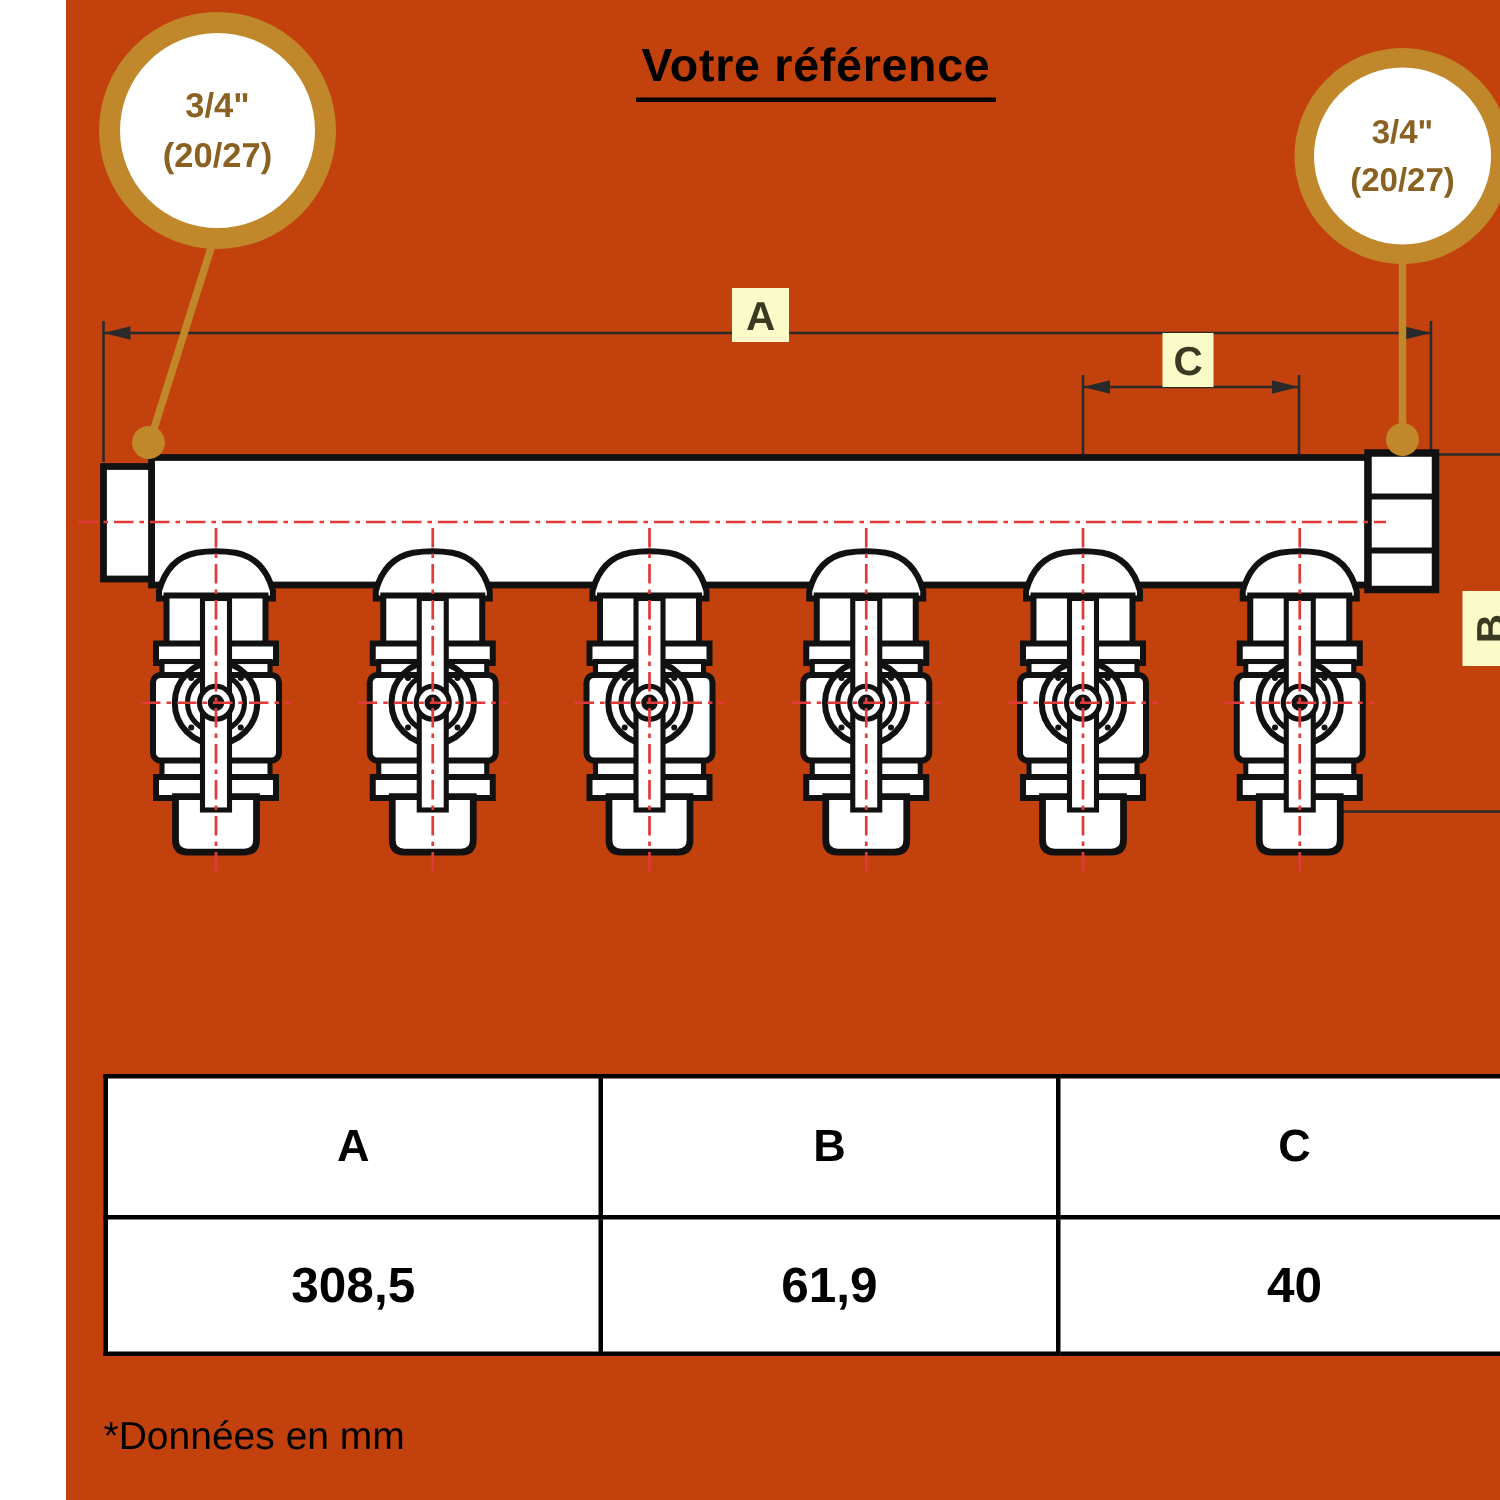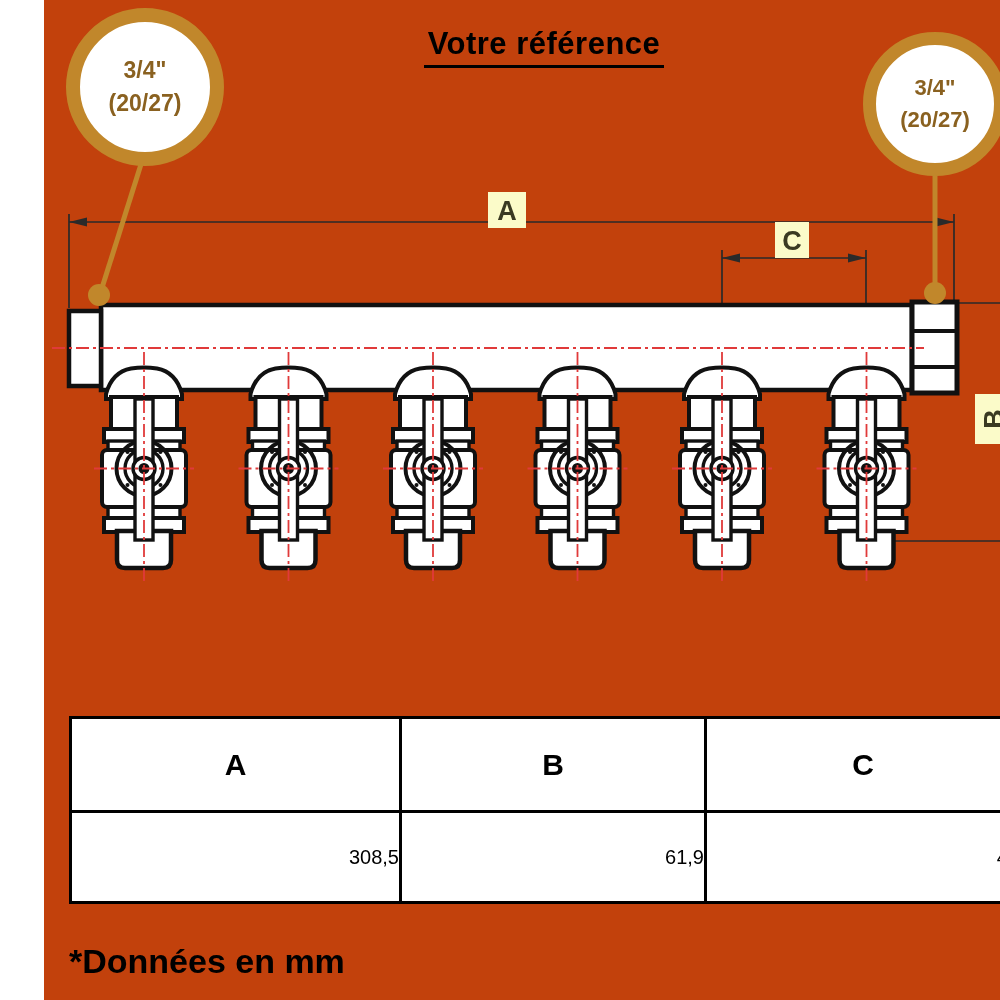--- a/index.html
+++ b/index.html
@@ -36,24 +36,24 @@
   .leaderdot{fill:var(--gold);stroke:none;}
   .dimlabel{font-family:"Liberation Sans",sans-serif;font-size:27px;font-weight:bold;
             fill:var(--label-text);text-anchor:middle;}
   .labelbg{fill:var(--label-bg);}
 
   .dim-table{position:absolute;left:25px;top:716px;width:950px;height:185px;
              border-collapse:collapse;table-layout:fixed;}
   .dim-table th,.dim-table td{border:3px solid #000;text-align:center;vertical-align:middle;
              background:#fff;color:#000;}
   .dim-table th{font-size:30px;font-weight:bold;height:94px;}
-  .dim-table td{font-size:20px;font-weight:normal;height:91px;text-align:right;}
+  .dim-table td{font-size:33px;font-weight:bold;height:91px;}
   .col-a{width:330px;} .col-b{width:305px;} .col-c{width:315px;}
 
-  .note{position:absolute;left:25px;top:942px;font-size:34px;font-weight:bold;color:#000;}
+  .note{position:absolute;left:25px;top:942px;font-size:26px;font-weight:normal;color:#000;}
 </style>
 </head>
 <body>
 
 <div class="canvas">
 
   <div class="title-wrap">
     <span class="title">Votre référence</span>
   </div>
 

